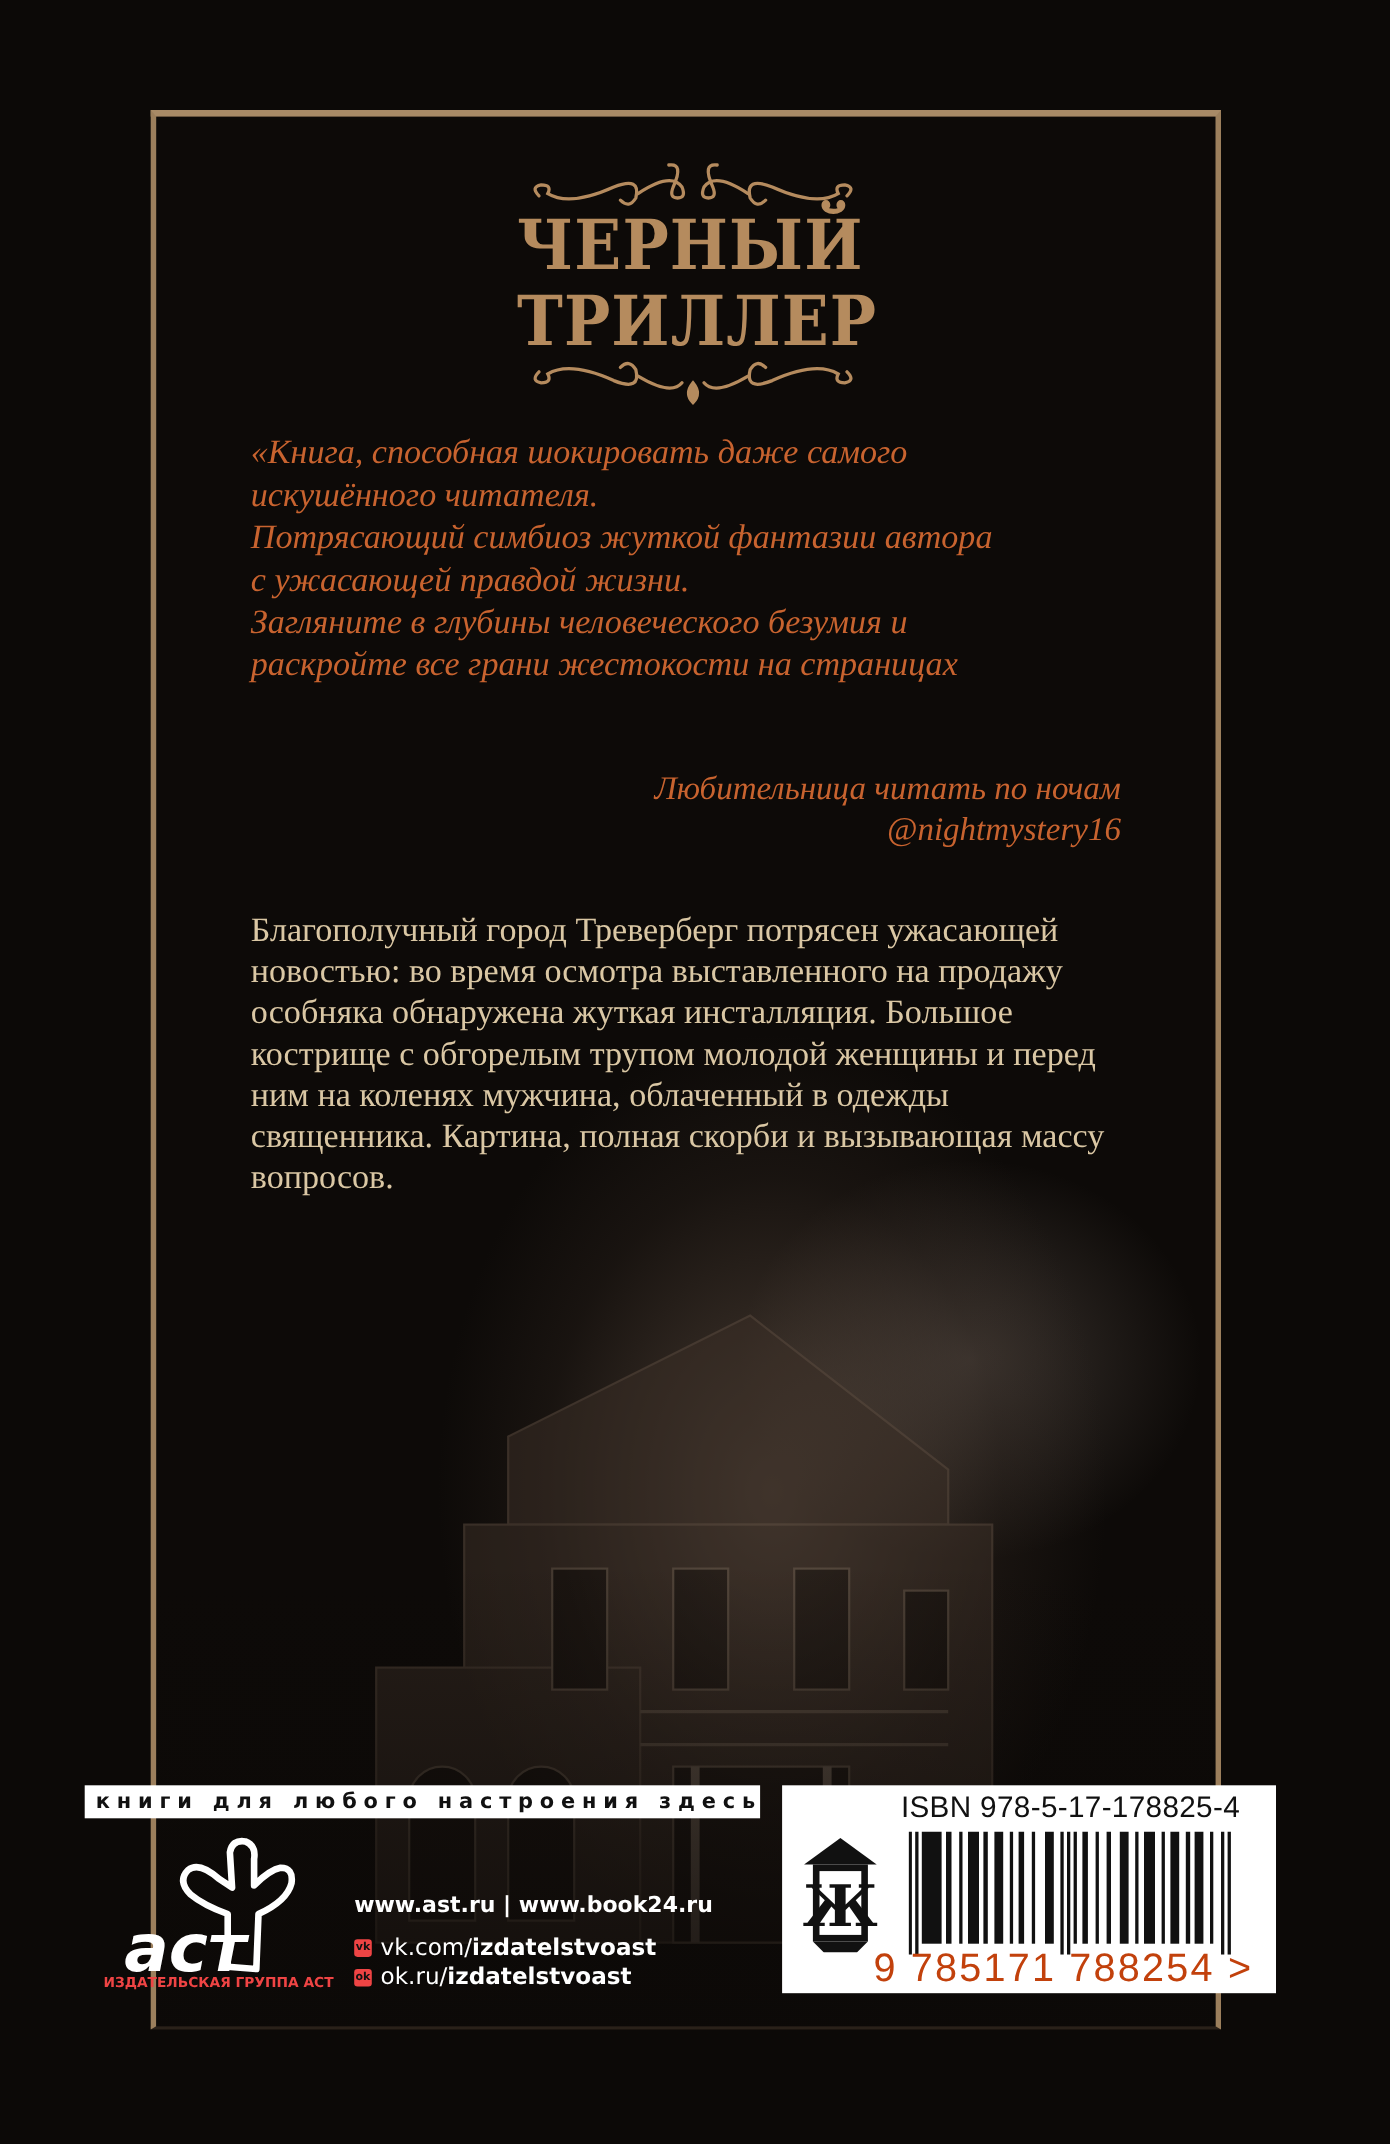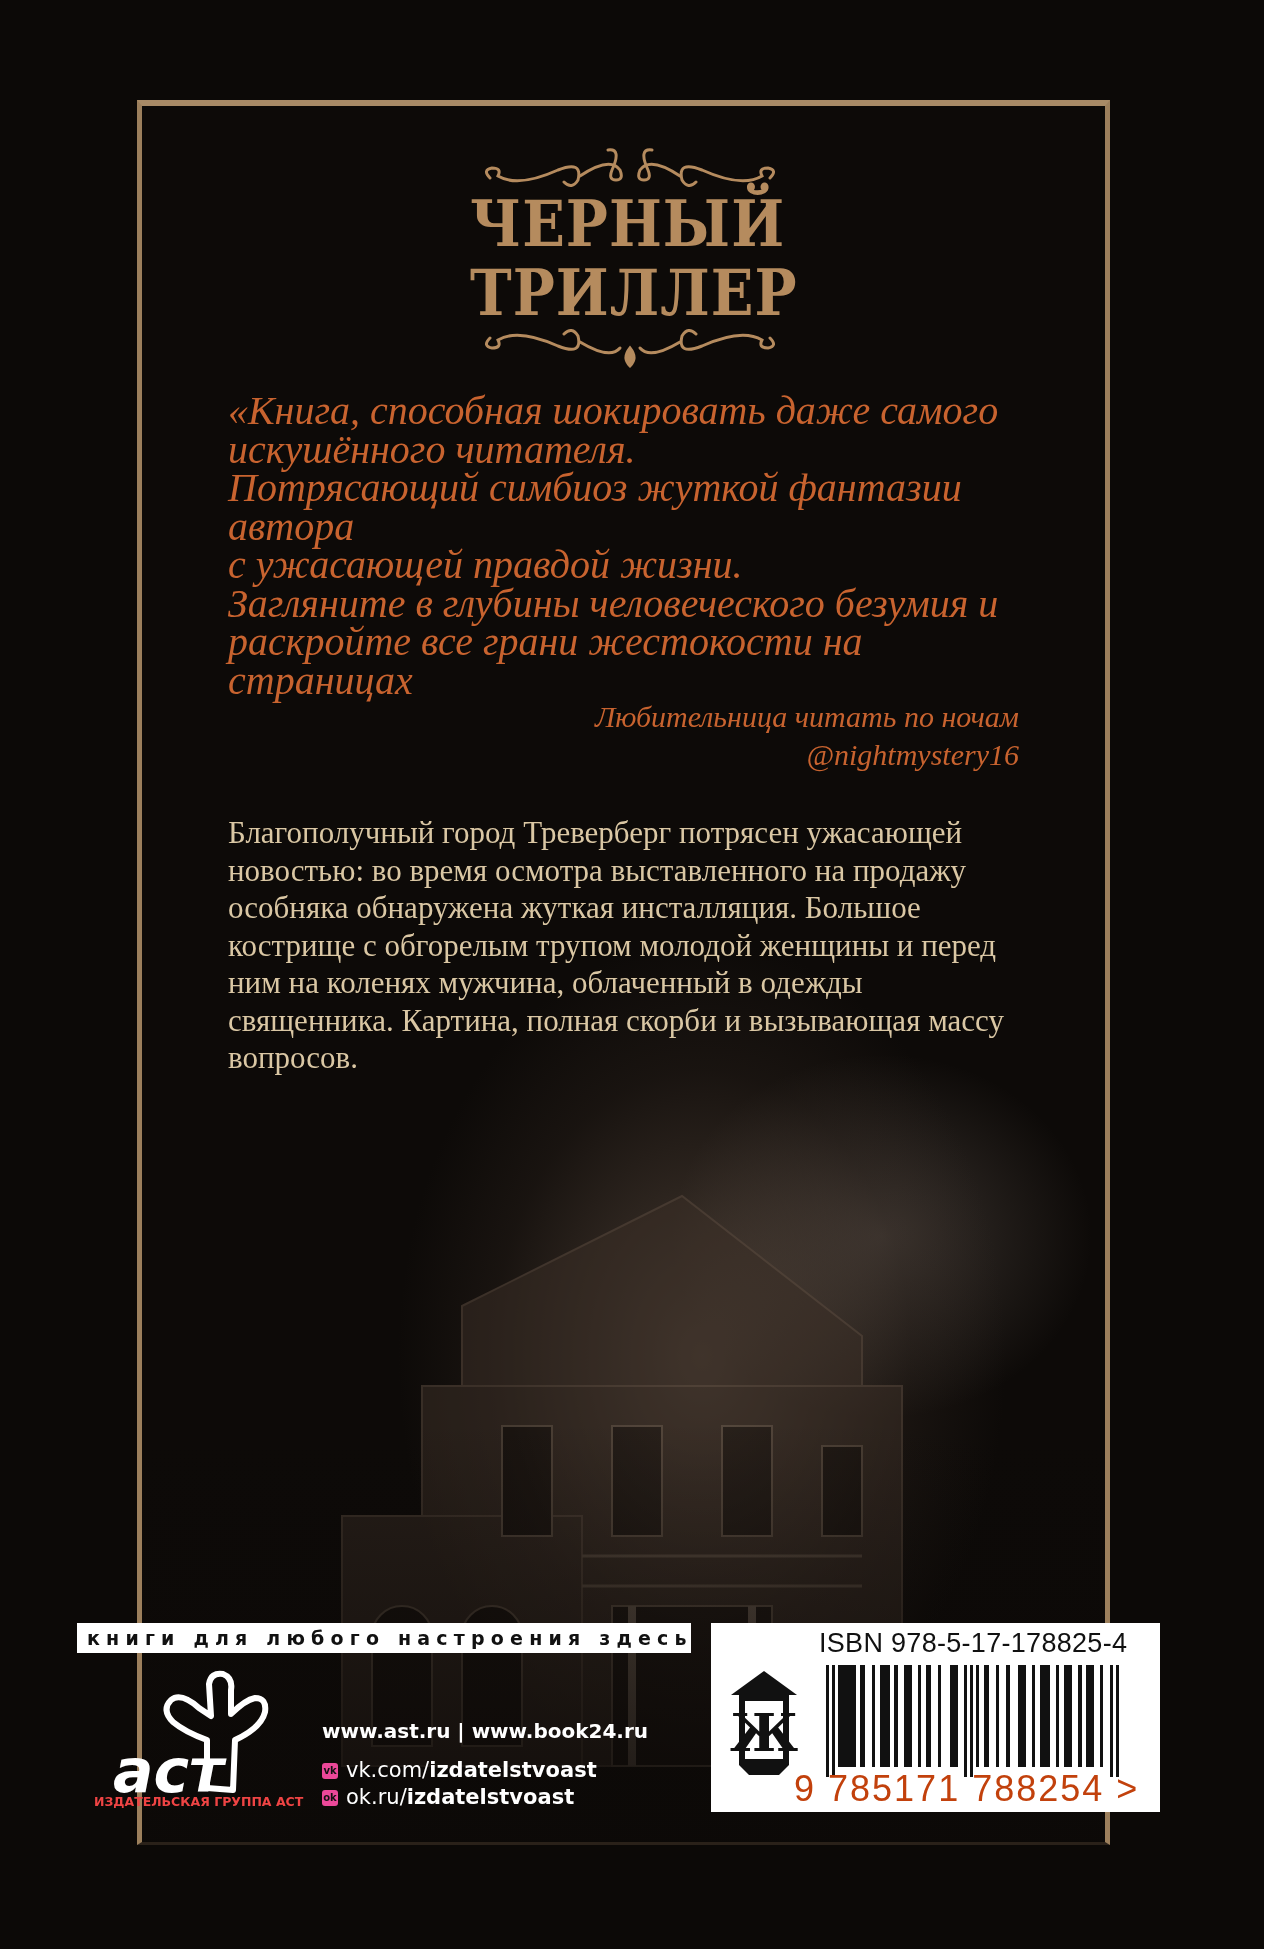--- a/index.html
+++ b/index.html
@@ -31,49 +31,49 @@
 
   .series { position: absolute; left: 470px; top: 148px; width: 320px; height: 200px; text-align: left; }
   .ornament { display: block; margin: 0 auto; }
   .series-title {
     font-family: "DejaVu Serif", serif; font-weight: bold;
     color: #b58b5e; font-size: 56px; line-height: 62px;
     letter-spacing: 1px; transform: scaleY(1.12); margin: 4px 0 6px;
   }
   .quote {
     position: absolute; left: 228px; top: 392px; width: 820px;
-    color: #c8632f; font-style: italic; font-size: 40px; line-height: 38.5px;
+    color: #c8632f; font-style: italic; font-size: 31px; line-height: 38.5px;
   }
   .quote p { margin: 0; }
   .attribution {
     position: absolute; right: 245px; top: 698px; text-align: right;
     color: #c8632f; font-style: italic; font-size: 30px; line-height: 38px;
   }
   .body {
     position: absolute; left: 228px; top: 810px; width: 800px;
     color: #dac7a4; font-size: 31px; line-height: 37.5px;
   }
-  .body p { margin: 4px 0 38px 0; }
+  .body p { margin: 16px 0 38px 0; }
   .banner {
     position: absolute; left: 77px; top: 1623px; width: 614px; height: 30px;
     background: #ffffff; color: #111; box-sizing: border-box;
     font-family: "DejaVu Sans", sans-serif; font-weight: bold;
     font-size: 19px; letter-spacing: 6.2px; line-height: 30px; padding-left: 10px; white-space: nowrap;
   }
   .logo { position: absolute; left: 95px; top: 1670px; width: 210px; height: 140px; }
   .logo-caption {
     position: absolute; left: 94px; top: 1794px; color: #ef4444;
     font-family: "DejaVu Sans", sans-serif; font-weight: bold; font-size: 12.5px; white-space: nowrap;
   }
   .contacts { position: absolute; left: 322px; top: 1717px; color: #fff; font-family: "DejaVu Sans", sans-serif; }
   .sites { font-weight: bold; font-size: 20px; line-height: 28px; margin-bottom: 12px; }
   .social { font-size: 21px; line-height: 27px; display: flex; align-items: center; }
   .social b { font-weight: bold; }
   .soc-icon {
-    display: inline-block; width: 16px; height: 16px; background: #ec4899; border-radius: 3px;
+    display: inline-block; width: 16px; height: 16px; background: #ef4444; border-radius: 3px;
     color: #111; font-size: 10px; line-height: 16px; text-align: center; font-weight: bold; margin-right: 8px;
   }
   .isbn-box {
     position: absolute; left: 711px; top: 1623px; width: 449px; height: 189px;
     background: #ffffff;
   }
   .isbn-label {
     position: absolute; left: 108px; top: 5px; font-family: "Liberation Sans", sans-serif;
     font-size: 27px; color: #111; letter-spacing: 0.3px;
   }

